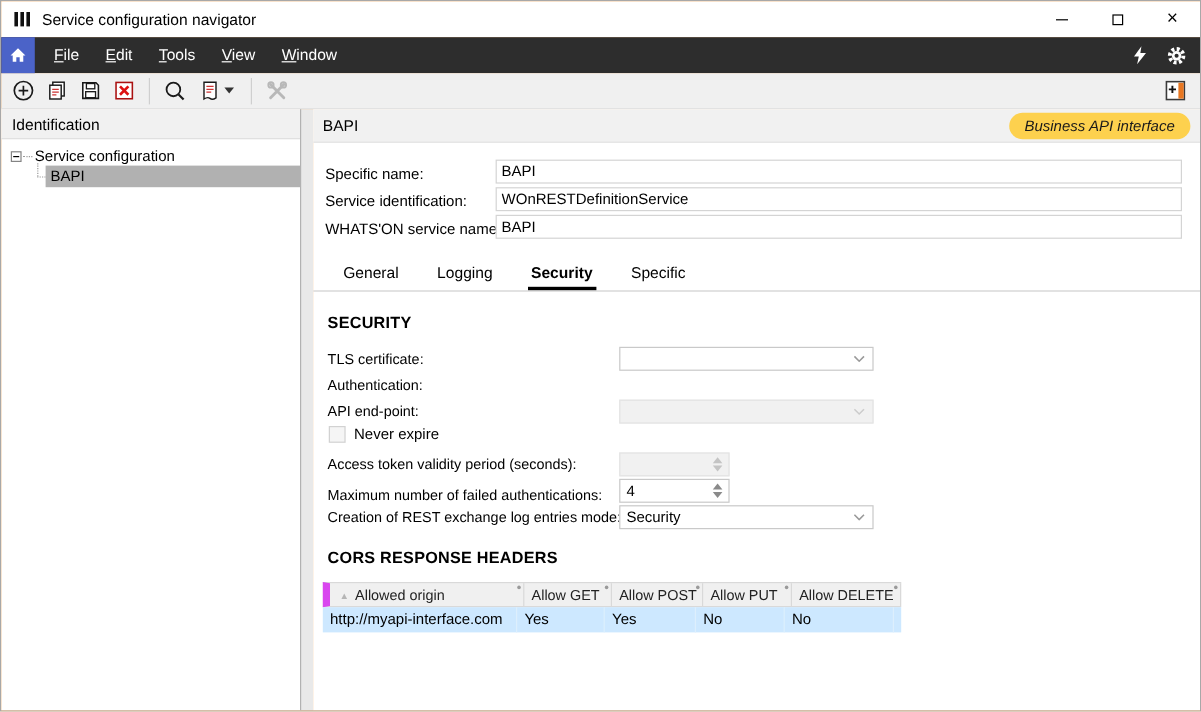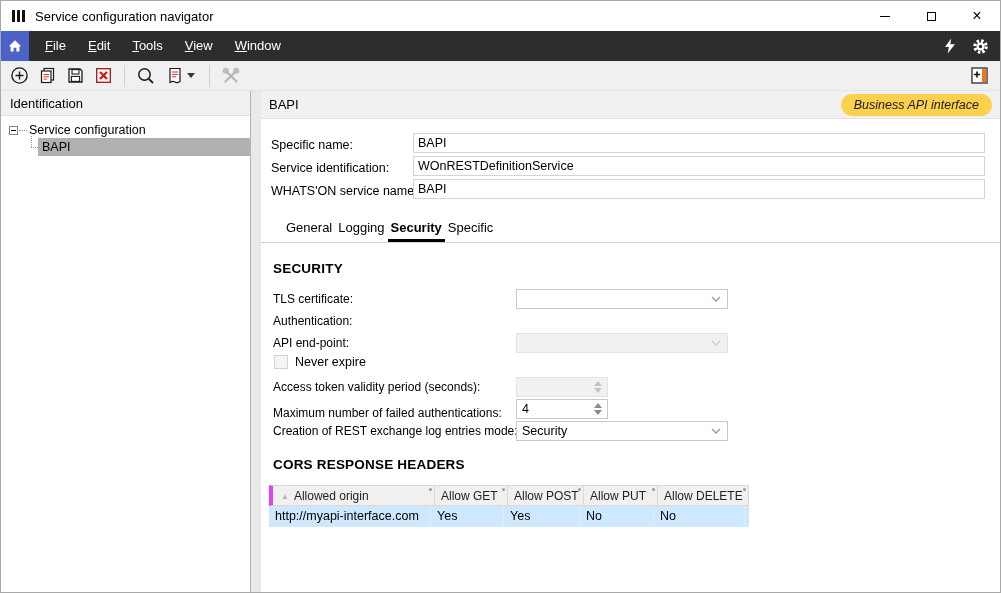--- a/index.html
+++ b/index.html
@@ -60,21 +60,21 @@
   
   .main-header { position:absolute; left:0; right:0; top:0; height:28px; background:#f1f1f1; border-bottom:1px solid #e3e3e3; display:flex; align-items:center; padding:0 8px; }
   .main-title { font-size:13px; color:#000; }
   .badge { margin-left:auto; background:#fdd14e; border-radius:11px; height:22px; line-height:22px; padding:0 13px; font-size:12.5px; color:#1a1a1a;font-style:italic; }
 
   
   .f-label { position:absolute; left:10px; height:20px; line-height:20px; font-size:12.5px; color:#000; white-space:nowrap; }
   .f-input { position:absolute; left:152px; width:572px; height:20px; border:1px solid #d4d4d4; background:#fff; font-family:"Liberation Sans", sans-serif; font-size:12.5px; padding:0 4px; color:#000; }
 
   
-  .tabs { position:absolute; left:22px; top:126px; height:25px; display:flex; }
+  .tabs { position:absolute; left:22px; top:126px; height:25px; display:flex; gap:26px; }
   .tab { font-size:13px; color:#000; line-height:22px; padding:0 3px; }
   .tab.active { font-weight:bold; border-bottom:3px solid #000; }
   .tabs-line { position:absolute; left:0; right:0; top:151px; height:1px; background:#cfcfcf; }
 
   
   .section-heading { position:absolute; left:12px; font-size:13.5px; font-weight:bold; color:#000; letter-spacing:.2px; white-space:nowrap; }
 
   .s-label { position:absolute; left:12px; height:20px; line-height:20px; font-size:12px; color:#000; white-space:nowrap; }
 
   .sel { position:absolute; left:255px; width:212px; height:20px; border:1px solid #c9c9c9; background:#fff; display:flex; align-items:center; }
@@ -89,21 +89,21 @@
   .spin .arr-dn { width:0; height:0; border-left:4px solid transparent; border-right:4px solid transparent; border-top:5px solid #8a8a8a; }
   .spin.disabled { background:#f1f1f1; border-color:#e3e3e3; }
   .spin.disabled .arr-up { border-bottom-color:#c4c4c4; }
   .spin.disabled .arr-dn { border-top-color:#c4c4c4; }
 
   .checkbox { position:absolute; left:13px; top:264px; width:14px; height:14px; border:1px solid #d2d2d2; background:#f5f5f5; }
   .cb-label { position:absolute; left:34px; top:261px; font-size:12.5px; line-height:20px; color:#000; }
 
   
   .cors-table { position:absolute; left:8px; top:394px; }
-  .t-header { display:flex; background:#f0f0f0; border-top:1px solid #d9d9d9; border-bottom:1px solid #d9d9d9; border-left:4px solid #d946ef; height:21px; }
+  .t-header { display:flex; background:#f0f0f0; border-top:1px solid #d9d9d9; border-bottom:1px solid #d9d9d9; border-left:6px solid #d946ef; height:21px; }
   .th { position:relative; border-right:1px solid #d9d9d9; font-size:12px; color:#222; line-height:20px; padding-left:6px; white-space:nowrap; overflow:hidden; }
   .th::after { content:""; position:absolute; top:2px; right:2px; width:3px; height:3px; border-radius:50%; background:#9a9a9a; }
   .sort-tri { display:inline-block; font-size:8px; color:#b5b5b5; margin:0 5px 0 2px; transform:translateY(-1px); }
   .t-row { display:flex; background:#cde8ff; height:21px; }
   .td { font-size:12.5px; color:#000; line-height:21px; padding-left:6px; white-space:nowrap; overflow:hidden; border-right:1px solid #ddeffd; }
   .c0 { width:162px; } .c1 { width:73px; } .c2 { width:76px; } .c3 { width:74px; } .c4 { width:91px; }
 
   svg { display:block; }
 </style>
 </head>

